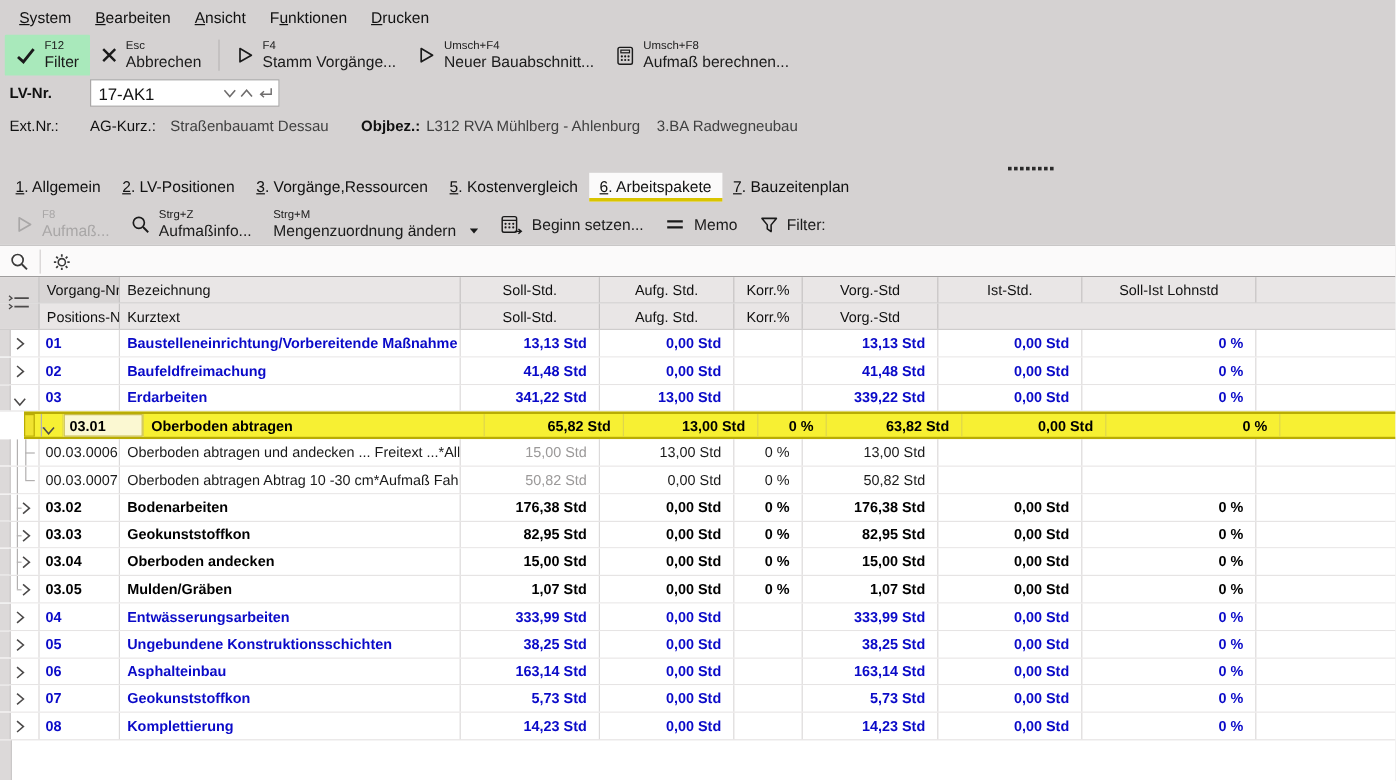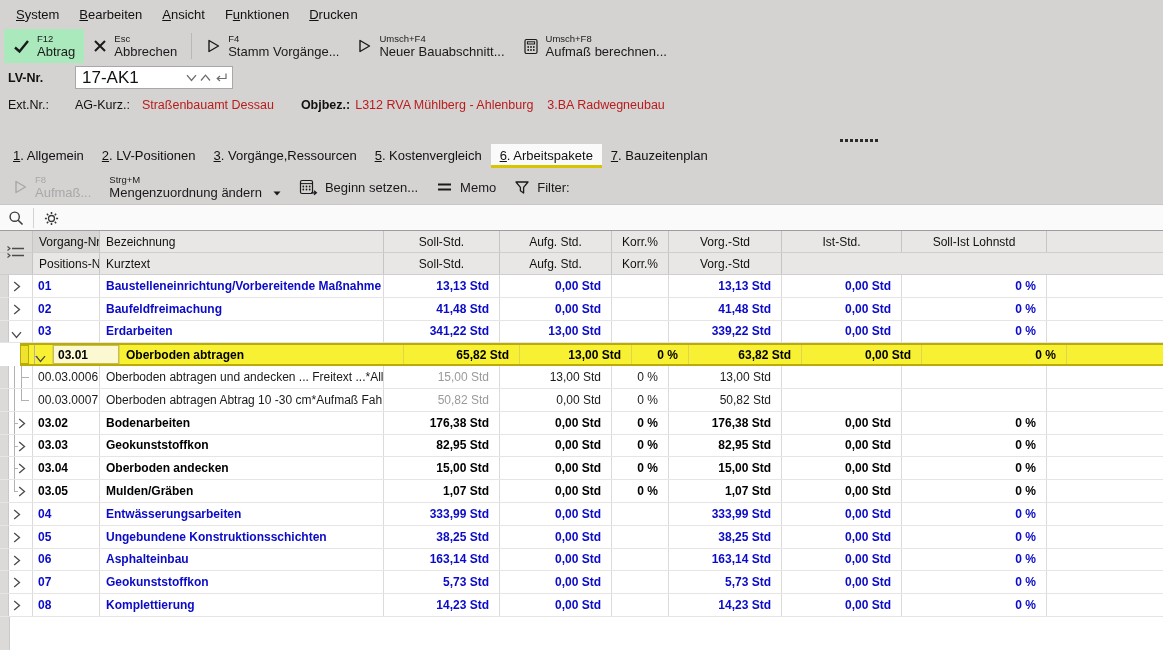--- a/index.html
+++ b/index.html
@@ -21,28 +21,28 @@
   .tb-short{font-size:9.5px;line-height:11px;}
   .tb-label{font-size:13px;line-height:15px;}
   .tb-sep{width:1px;height:26px;background:#b9b7b7;margin:0 5px;}
   .tb-caret{margin-left:4px;margin-top:8px;color:#1a1a1a;}
   .icon{display:inline-flex;align-items:center;}
 
   
   .lv-label{position:absolute;left:8px;top:71px;font-size:12.5px;font-weight:bold;}
   .lv-input{position:absolute;left:75px;top:66px;width:158px;height:23px;background:#fff;
             border:1px solid #a9a7a7;display:flex;align-items:center;box-sizing:border-box;
-            font-size:17px;padding-left:6px;}
+            font-size:14px;padding-left:6px;}
   .lv-icons{margin-left:auto;display:flex;align-items:center;gap:3px;padding-right:4px;color:#6e6c6c;}
 
   
   .info-row{position:absolute;left:8px;top:98px;display:flex;align-items:center;font-size:12.5px;white-space:nowrap;}
   .info-ext{width:67px;}
   .info-ag-label{margin-right:12px;}
-  .blue-val{color:#b91c1c;}
+  .blue-val{color:#404040;}
   .info-obj-label{font-weight:bold;margin-left:27px;margin-right:5px;}
   .info-obj2{margin-left:14px;}
 
   
   .dots{position:absolute;left:840px;top:139px;display:flex;gap:2px;}
   .dots span{width:3px;height:3px;background:#2b2b2b;display:block;}
 
   
   .tabbar{position:absolute;top:143px;left:0;right:0;height:25px;display:flex;align-items:flex-end;padding-left:4px;}
   .tab{font-size:13px;padding:4px 9px 2px 9px;border-bottom:3px solid transparent;cursor:default;}
@@ -101,21 +101,21 @@
     </div>
   <div class="toolbar" id="toolbar">
       <div class="tb-btn highlighted">
         <span class="icon">
           <svg width="17" height="15" viewBox="0 0 16 15">
             <path d="M1.5 8.5 L6 12.5 L14.5 2" fill="none" stroke="currentColor" stroke-width="2.4"></path>
           </svg>
         </span>
         <div class="tb-txt">
           <div class="tb-short">F12</div>
-          <div class="tb-label">Abtrag</div>
+          <div class="tb-label">Filter</div>
         </div>
       </div>
       <div class="tb-btn ">
         <span class="icon">
           <svg width="14" height="14" viewBox="0 0 14 14">
             <path d="M2 2 L12 12 M12 2 L2 12" stroke="currentColor" stroke-width="2" fill="none"></path>
           </svg>
         </span>
         <div class="tb-txt">
           <div class="tb-short">Esc</div>
@@ -220,20 +220,32 @@
   <div class="toolbar2" id="toolbar2">
       <div class="tb-btn disabled">
         <span class="icon">
           <svg width="15" height="16" viewBox="0 0 15 16">
             <path d="M3 2.5 L12.5 8 L3 13.5 Z" fill="none" stroke="currentColor" stroke-width="1.4" stroke-linejoin="round"></path>
           </svg>
         </span>
         <div class="tb-txt">
           <div class="tb-short">F8</div>
           <div class="tb-label">Aufmaß...</div>
+        </div>
+      </div>
+      <div class="tb-btn ">
+        <span class="icon">
+          <svg width="16" height="16" viewBox="0 0 16 16">
+            <circle cx="6.7" cy="6.7" r="4.6" fill="none" stroke="currentColor" stroke-width="1.4"></circle>
+            <path d="M10.2 10.2 L14.5 14.5" stroke="currentColor" stroke-width="1.6"></path>
+          </svg>
+        </span>
+        <div class="tb-txt">
+          <div class="tb-short">Strg+Z</div>
+          <div class="tb-label">Aufmaßinfo...</div>
         </div>
       </div>
       <div class="tb-btn ">
         <div class="tb-txt">
           <div class="tb-short">Strg+M</div>
           <div class="tb-label">Mengenzuordnung ändern</div>
         </div>
         <span class="tb-caret"><svg width="8" height="5" viewBox="0 0 8 5">
             <path d="M0.5 0.5 H7.5 L4 4.5 Z" fill="currentColor"></path>
           </svg></span>

